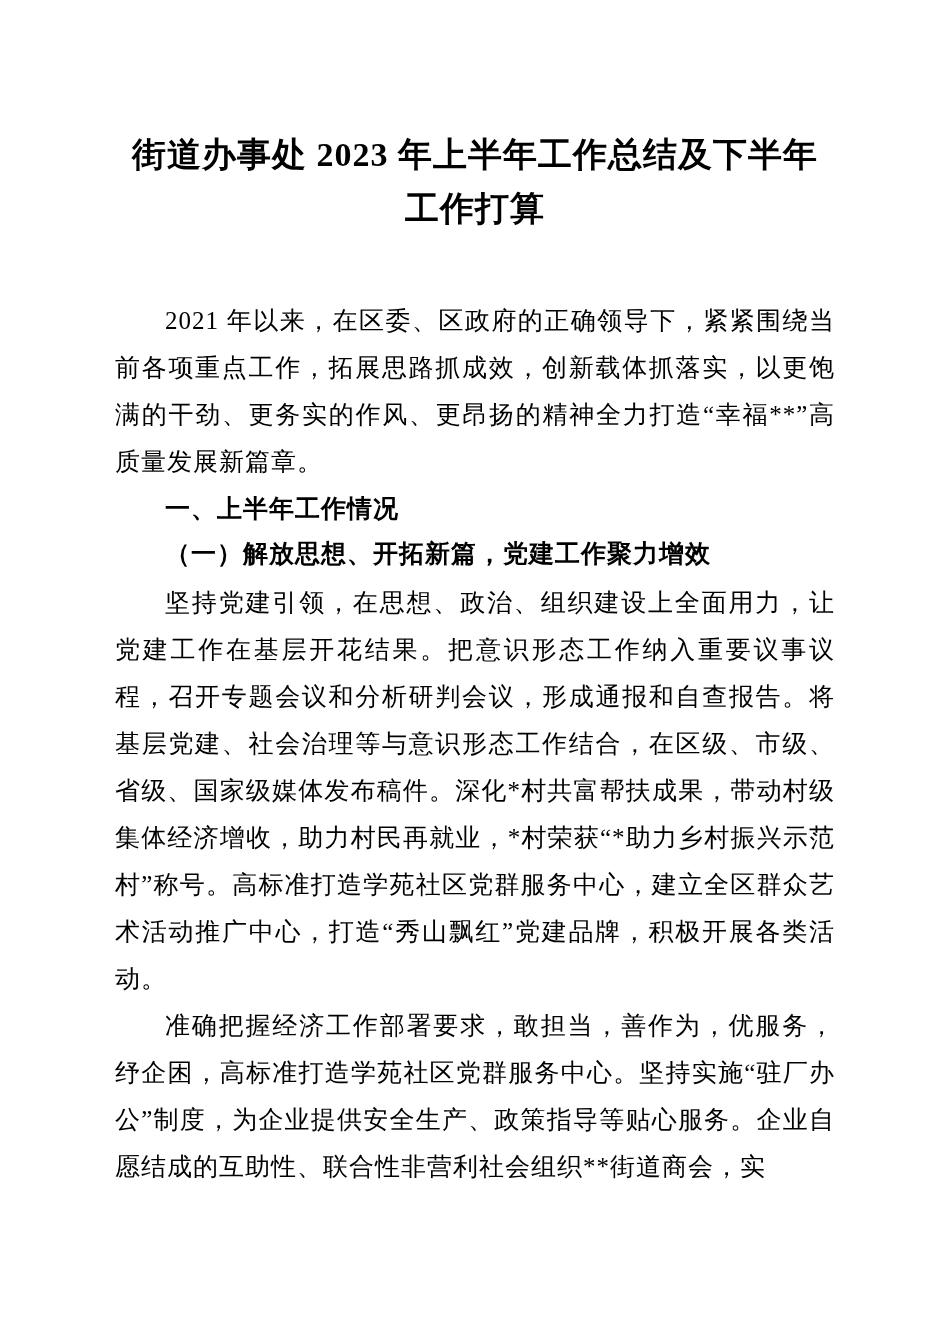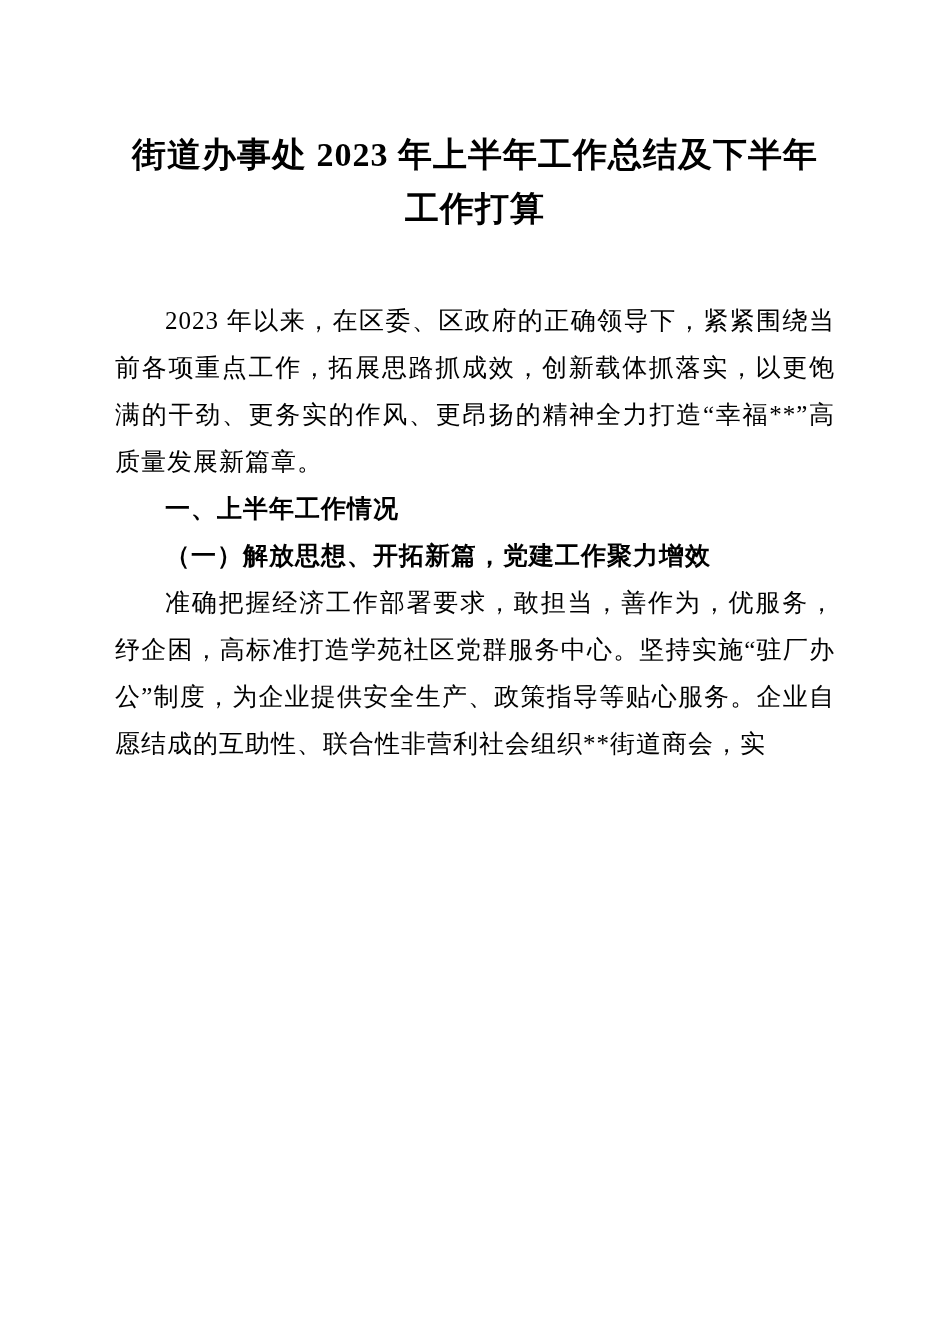--- a/index.html
+++ b/index.html
@@ -44,33 +44,34 @@
     margin: 0;
     font-family: Liberation Sans, sans-serif;
   }
   .heading-2 {
     font-size: 25px;
     line-height: 47px;
     font-weight: bold;
     text-indent: 2em;
     letter-spacing: 1px;
     margin: 0;
-    font-family: Liberation Sans, sans-serif;
+    font-family: Liberation Mono, monospace;
   }
 </style>
 </head>
 <body>
 
 <div class="page">
 
   <h1 class="doc-title">街道办事处 2023 年上半年工作总结及下半年工作打算</h1>
 
-  <p class="para">2023 年以来，在区委、区政府的正确领导下，紧紧围绕当前各项重点工作，拓展思路抓成效，创新载体抓落实，以更饱满的干劲、更务实的作风、更昂扬的精神全力打造“幸福**”高质量发展新篇章。</p>
+  <p class="para">2021 年以来，在区委、区政府的正确领导下，紧紧围绕当前各项重点工作，拓展思路抓成效，创新载体抓落实，以更饱满的干劲、更务实的作风、更昂扬的精神全力打造“幸福**”高质量发展新篇章。</p>
 
   <h2 class="heading-1">一、上半年工作情况</h2>
 
   <h3 class="heading-2">（一）解放思想、开拓新篇，党建工作聚力增效</h3>
 
+  <p class="para">坚持党建引领，在思想、政治、组织建设上全面用力，让党建工作在基层开花结果。把意识形态工作纳入重要议事议程，召开专题会议和分析研判会议，形成通报和自查报告。将基层党建、社会治理等与意识形态工作结合，在区级、市级、省级、国家级媒体发布稿件。深化*村共富帮扶成果，带动村级集体经济增收，助力村民再就业，*村荣获“*助力乡村振兴示范村”称号。高标准打造学苑社区党群服务中心，建立全区群众艺术活动推广中心，打造“秀山飘红”党建品牌，积极开展各类活动。</p>
 
 
   <p class="para">准确把握经济工作部署要求，敢担当，善作为，优服务，纾企困，高标准打造学苑社区党群服务中心。坚持实施“驻厂办公”制度，为企业提供安全生产、政策指导等贴心服务。企业自愿结成的互助性、联合性非营利社会组织**街道商会，实</p>
 
 </div>
 
 </body></html>

